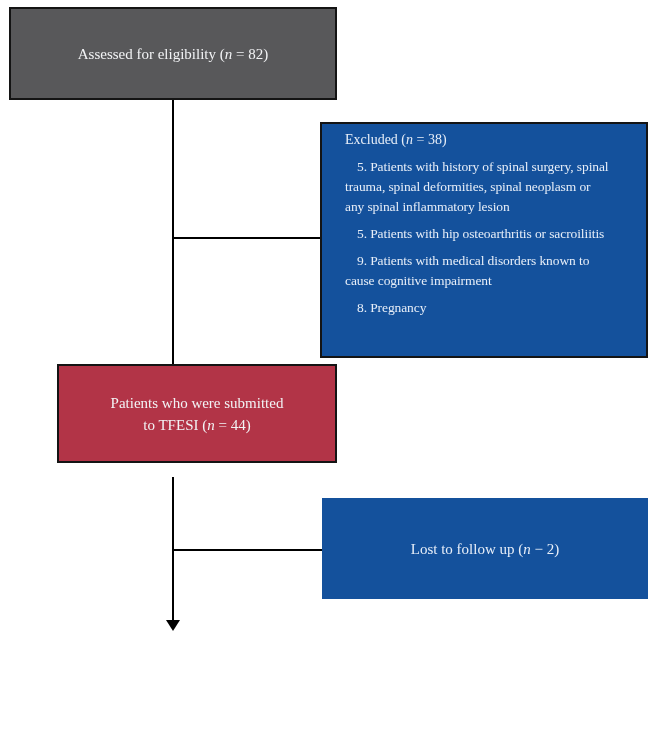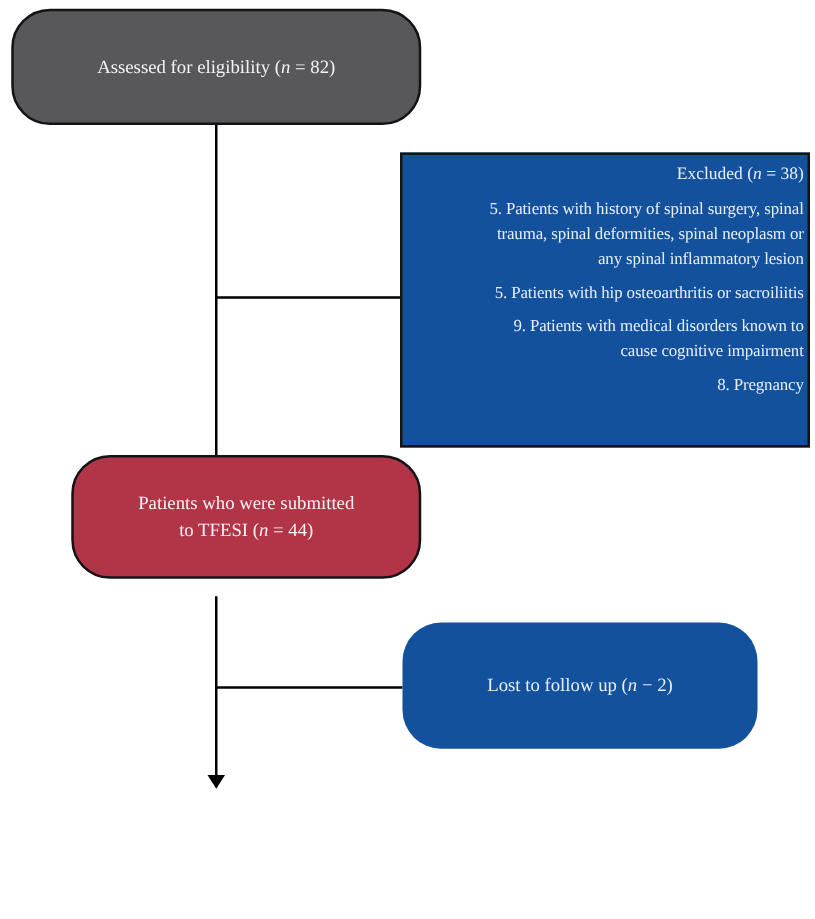--- a/index.html
+++ b/index.html
@@ -17,42 +17,40 @@
     position: absolute;
     box-sizing: border-box;
     color: #f2f3f5;
   }
   .bordered { border: 2px solid #141414; }
   .center {
     display: flex;
     flex-direction: column;
     justify-content: center;
     text-align: center;
-    border-radius: 31px;
   }
   .label { font-size: 15px; line-height: 22px; }
 
   #box-assessed {
     left: 9px; top: 7px; width: 328px; height: 93px;
     background: var(--assessed-box, #58585A);
   }
   #box-excluded {
     left: 320px; top: 122px; width: 328px; height: 236px;
     background: var(--excluded-box, #14519C);
-    padding: 5px 3px 6px 3px;
+    padding: 5px 3px 6px 23px;
     color: #e7eef8;
-    text-align: right;
   }
   #box-tfesi {
     left: 33px; top: 364px; width: 280px; height: 99px;
     background: var(--tfesi-box, #B23447);
     margin-left: 24px;
   }
   #box-lost {
-    left: 322px; top: 498px; width: 284px; height: 101px;
+    left: 322px; top: 498px; width: 326px; height: 101px;
     background: var(--lost-box, #14519C);
     color: #e7eef8;
   }
   #box-followup {
     left: 2px; top: 631px; width: 350px; height: 102px;
     background: var(--followup-box, #038083);
   }
 
   .excl-header { font-size: 14px; line-height: 21px; }
   .excl-item {

